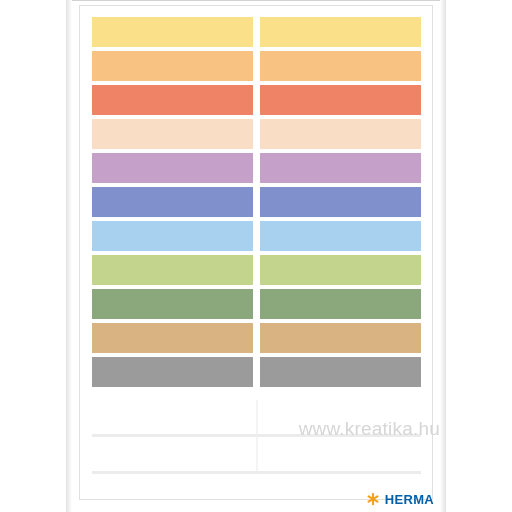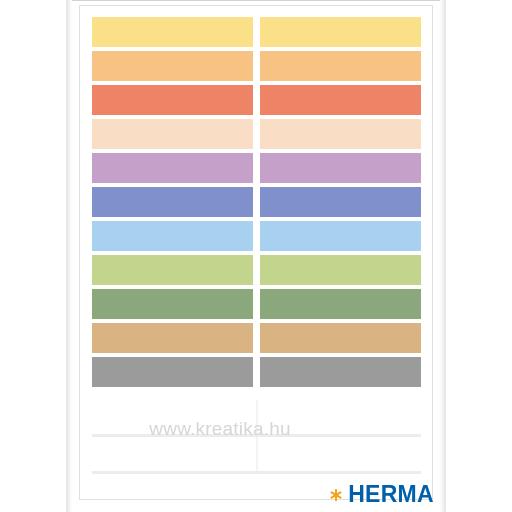--- a/index.html
+++ b/index.html
@@ -117,21 +117,21 @@
     background: #e9e9e9;
     transform: translateX(-0.5px);
   }
 
   
   .watermark {
     position: absolute;
     left: 0;
     top: 418px;
     width: 440px;
-    text-align: center;
+    text-align: right;
     font-size: 19px;
     letter-spacing: 0.2px;
     color: #d6d6d6;
     font-family: "Liberation Sans", sans-serif;
     user-select: none;
   }
 
   
   .brand {
     position: absolute;
@@ -142,21 +142,21 @@
     gap: 5px;
   }
   .brand-mark {
     width: 14px;
     height: 14px;
     display: block;
   }
   .brand-text {
     font-family: "Liberation Sans", sans-serif;
     font-weight: bold;
-    font-size: 23px;
+    font-size: 13px;
     letter-spacing: 0.3px;
     color: #0060aa;
     line-height: 1;
   }
 </style>
 </head>
 <body>
 
 <div id="stage">
 

